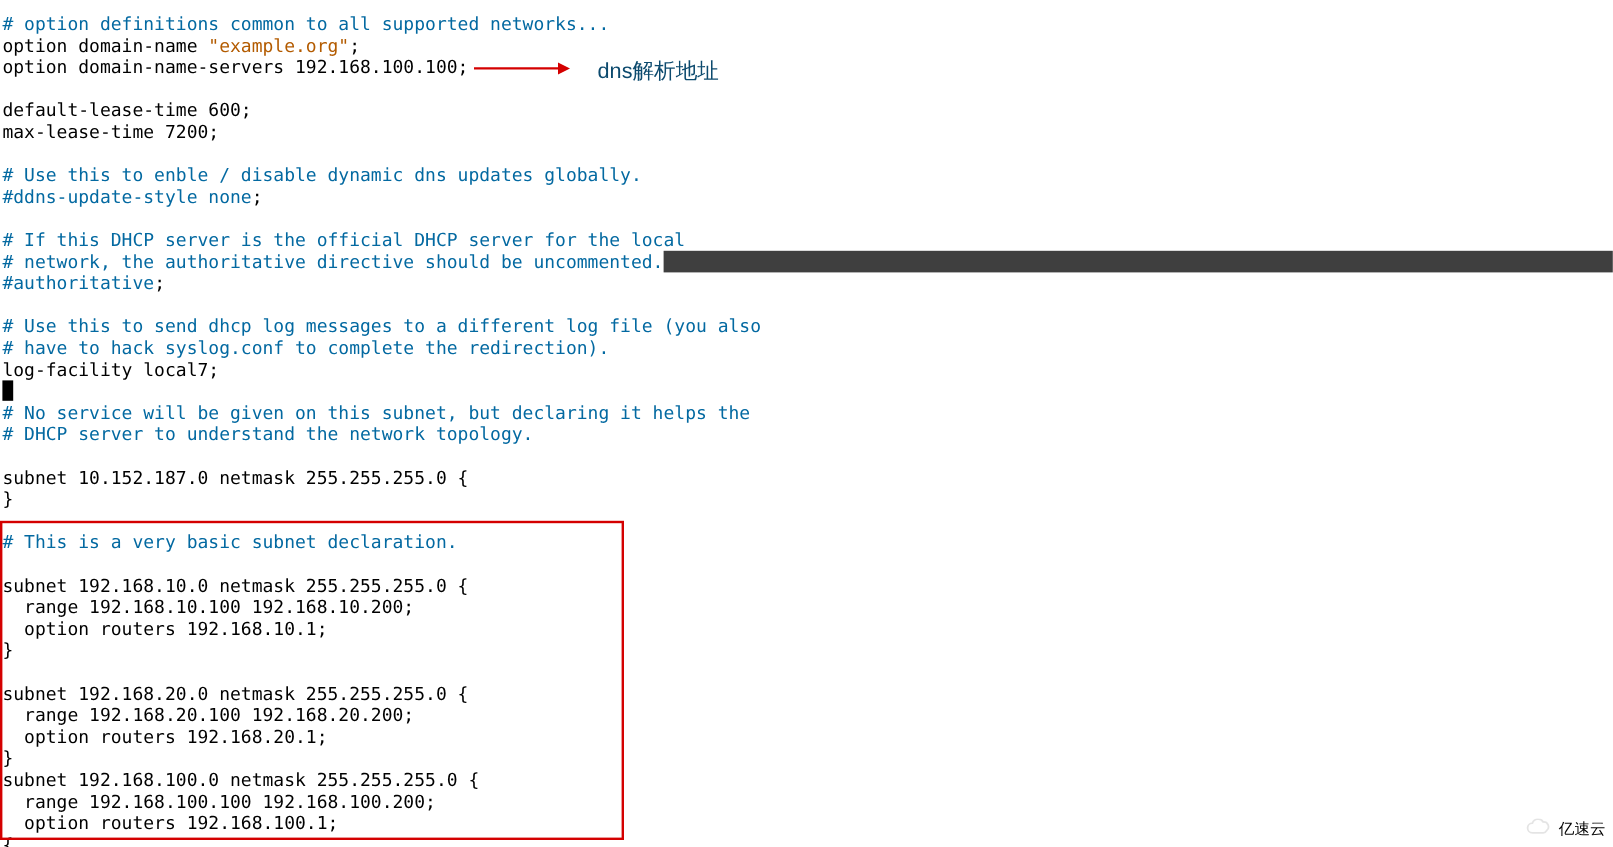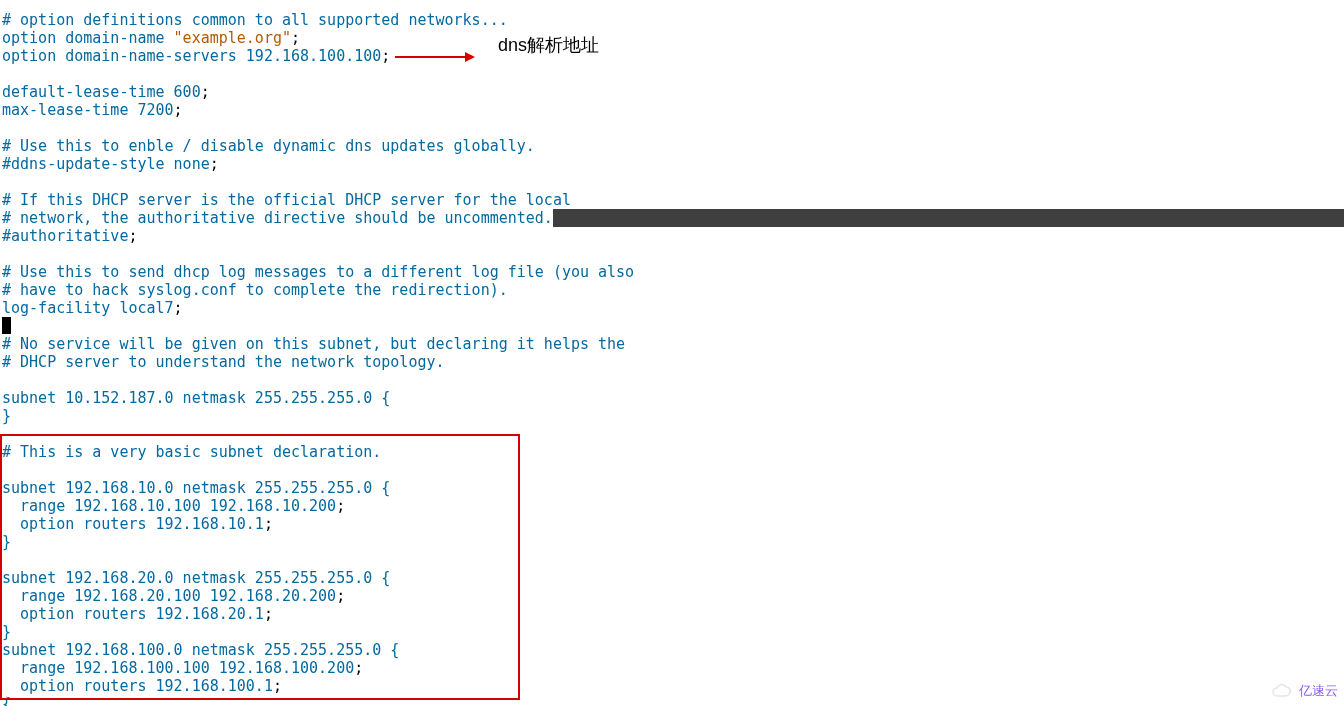--- a/index.html
+++ b/index.html
@@ -17,21 +17,21 @@
   .editor {
     position: absolute;
     left: 0;
     top: 0;
     width: 1344px;
     padding: 11px 0 0 2px;
     white-space: pre;
   }
   .line { height: 18px; }
   .comment { color: #0369a1; }
-  .plain   { color: #0369a1; }
+  .plain   { color: #000000; }
   .string  { color: #b35b00; }
   .semi    { color: #000000; }
   .hlrow {
     background: #3f3f3f;
     display: inline-block;
     width: calc(1344px - 550px);
     height: 18px;
     vertical-align: top;
   }
   .cursor {
@@ -46,44 +46,44 @@
     left: 395px;
     top: 48px;
     width: 80px;
     height: 10px;
     pointer-events: none;
   }
   .arrow svg { overflow: visible; }
   .annot {
     position: absolute;
     left: 498px;
-    top: 36px;
-    color: #000000;
+    top: 50px;
+    color: #0c4a6e;
     font-family: "Microsoft YaHei", "SimSun", sans-serif;
     font-size: 18px;
     text-align: right;
   }
   .redbox {
     position: absolute;
     left: 0px;
     top: 434px;
     width: 516px;
     height: 262px;
     border: 2px solid #d40000;
     pointer-events: none;
   }
   .watermark {
     position: absolute;
     right: 6px;
     bottom: 6px;
-    color: #8b5cf6;
+    color: #000000;
     font-family: "Microsoft YaHei", Arial, sans-serif;
     font-size: 13px;
     display: flex;
-    align-items: flex-end;
+    align-items: flex-start;
     gap: 6px;
   }
   .watermark svg { opacity: 0.55; }
 </style>
 </head>
 <body>
 
 <div class="editor" id="editor"><div class="line"><span class="comment"># option definitions common to all supported networks...</span></div><div class="line"><span class="plain">option domain-name </span><span class="string">"example.org"</span><span class="semi">;</span></div><div class="line"><span class="plain">option domain-name-servers 192.168.100.100</span><span class="semi">;</span></div><div class="line"><span class="plain"></span></div><div class="line"><span class="plain">default-lease-time 600</span><span class="semi">;</span></div><div class="line"><span class="plain">max-lease-time 7200</span><span class="semi">;</span></div><div class="line"><span class="plain"></span></div><div class="line"><span class="comment"># Use this to enble / disable dynamic dns updates globally.</span></div><div class="line"><span class="comment">#ddns-update-style none</span><span class="semi">;</span></div><div class="line"><span class="plain"></span></div><div class="line"><span class="comment"># If this DHCP server is the official DHCP server for the local</span></div><div class="line"><span class="comment"># network, the authoritative directive should be uncommented.</span><span class="hlrow"></span></div><div class="line"><span class="comment">#authoritative</span><span class="semi">;</span></div><div class="line"><span class="plain"></span></div><div class="line"><span class="comment"># Use this to send dhcp log messages to a different log file (you also</span></div><div class="line"><span class="comment"># have to hack syslog.conf to complete the redirection).</span></div><div class="line"><span class="plain">log-facility local7</span><span class="semi">;</span></div><div class="line"><span class="cursor"></span></div><div class="line"><span class="comment"># No service will be given on this subnet, but declaring it helps the</span></div><div class="line"><span class="comment"># DHCP server to understand the network topology.</span></div><div class="line"><span class="plain"></span></div><div class="line"><span class="plain">subnet 10.152.187.0 netmask 255.255.255.0 {</span></div><div class="line"><span class="plain">}</span></div><div class="line"><span class="plain"></span></div><div class="line"><span class="comment"># This is a very basic subnet declaration.</span></div><div class="line"><span class="plain"></span></div><div class="line"><span class="plain">subnet 192.168.10.0 netmask 255.255.255.0 {</span></div><div class="line"><span class="plain">  range 192.168.10.100 192.168.10.200</span><span class="semi">;</span></div><div class="line"><span class="plain">  option routers 192.168.10.1</span><span class="semi">;</span></div><div class="line"><span class="plain">}</span></div><div class="line"><span class="plain"></span></div><div class="line"><span class="plain">subnet 192.168.20.0 netmask 255.255.255.0 {</span></div><div class="line"><span class="plain">  range 192.168.20.100 192.168.20.200</span><span class="semi">;</span></div><div class="line"><span class="plain">  option routers 192.168.20.1</span><span class="semi">;</span></div><div class="line"><span class="plain">}</span></div><div class="line"><span class="plain">subnet 192.168.100.0 netmask 255.255.255.0 {</span></div><div class="line"><span class="plain">  range 192.168.100.100 192.168.100.200</span><span class="semi">;</span></div><div class="line"><span class="plain">  option routers 192.168.100.1</span><span class="semi">;</span></div><div class="line"><span class="plain">{</span></div></div>
 
 <div class="arrow">

